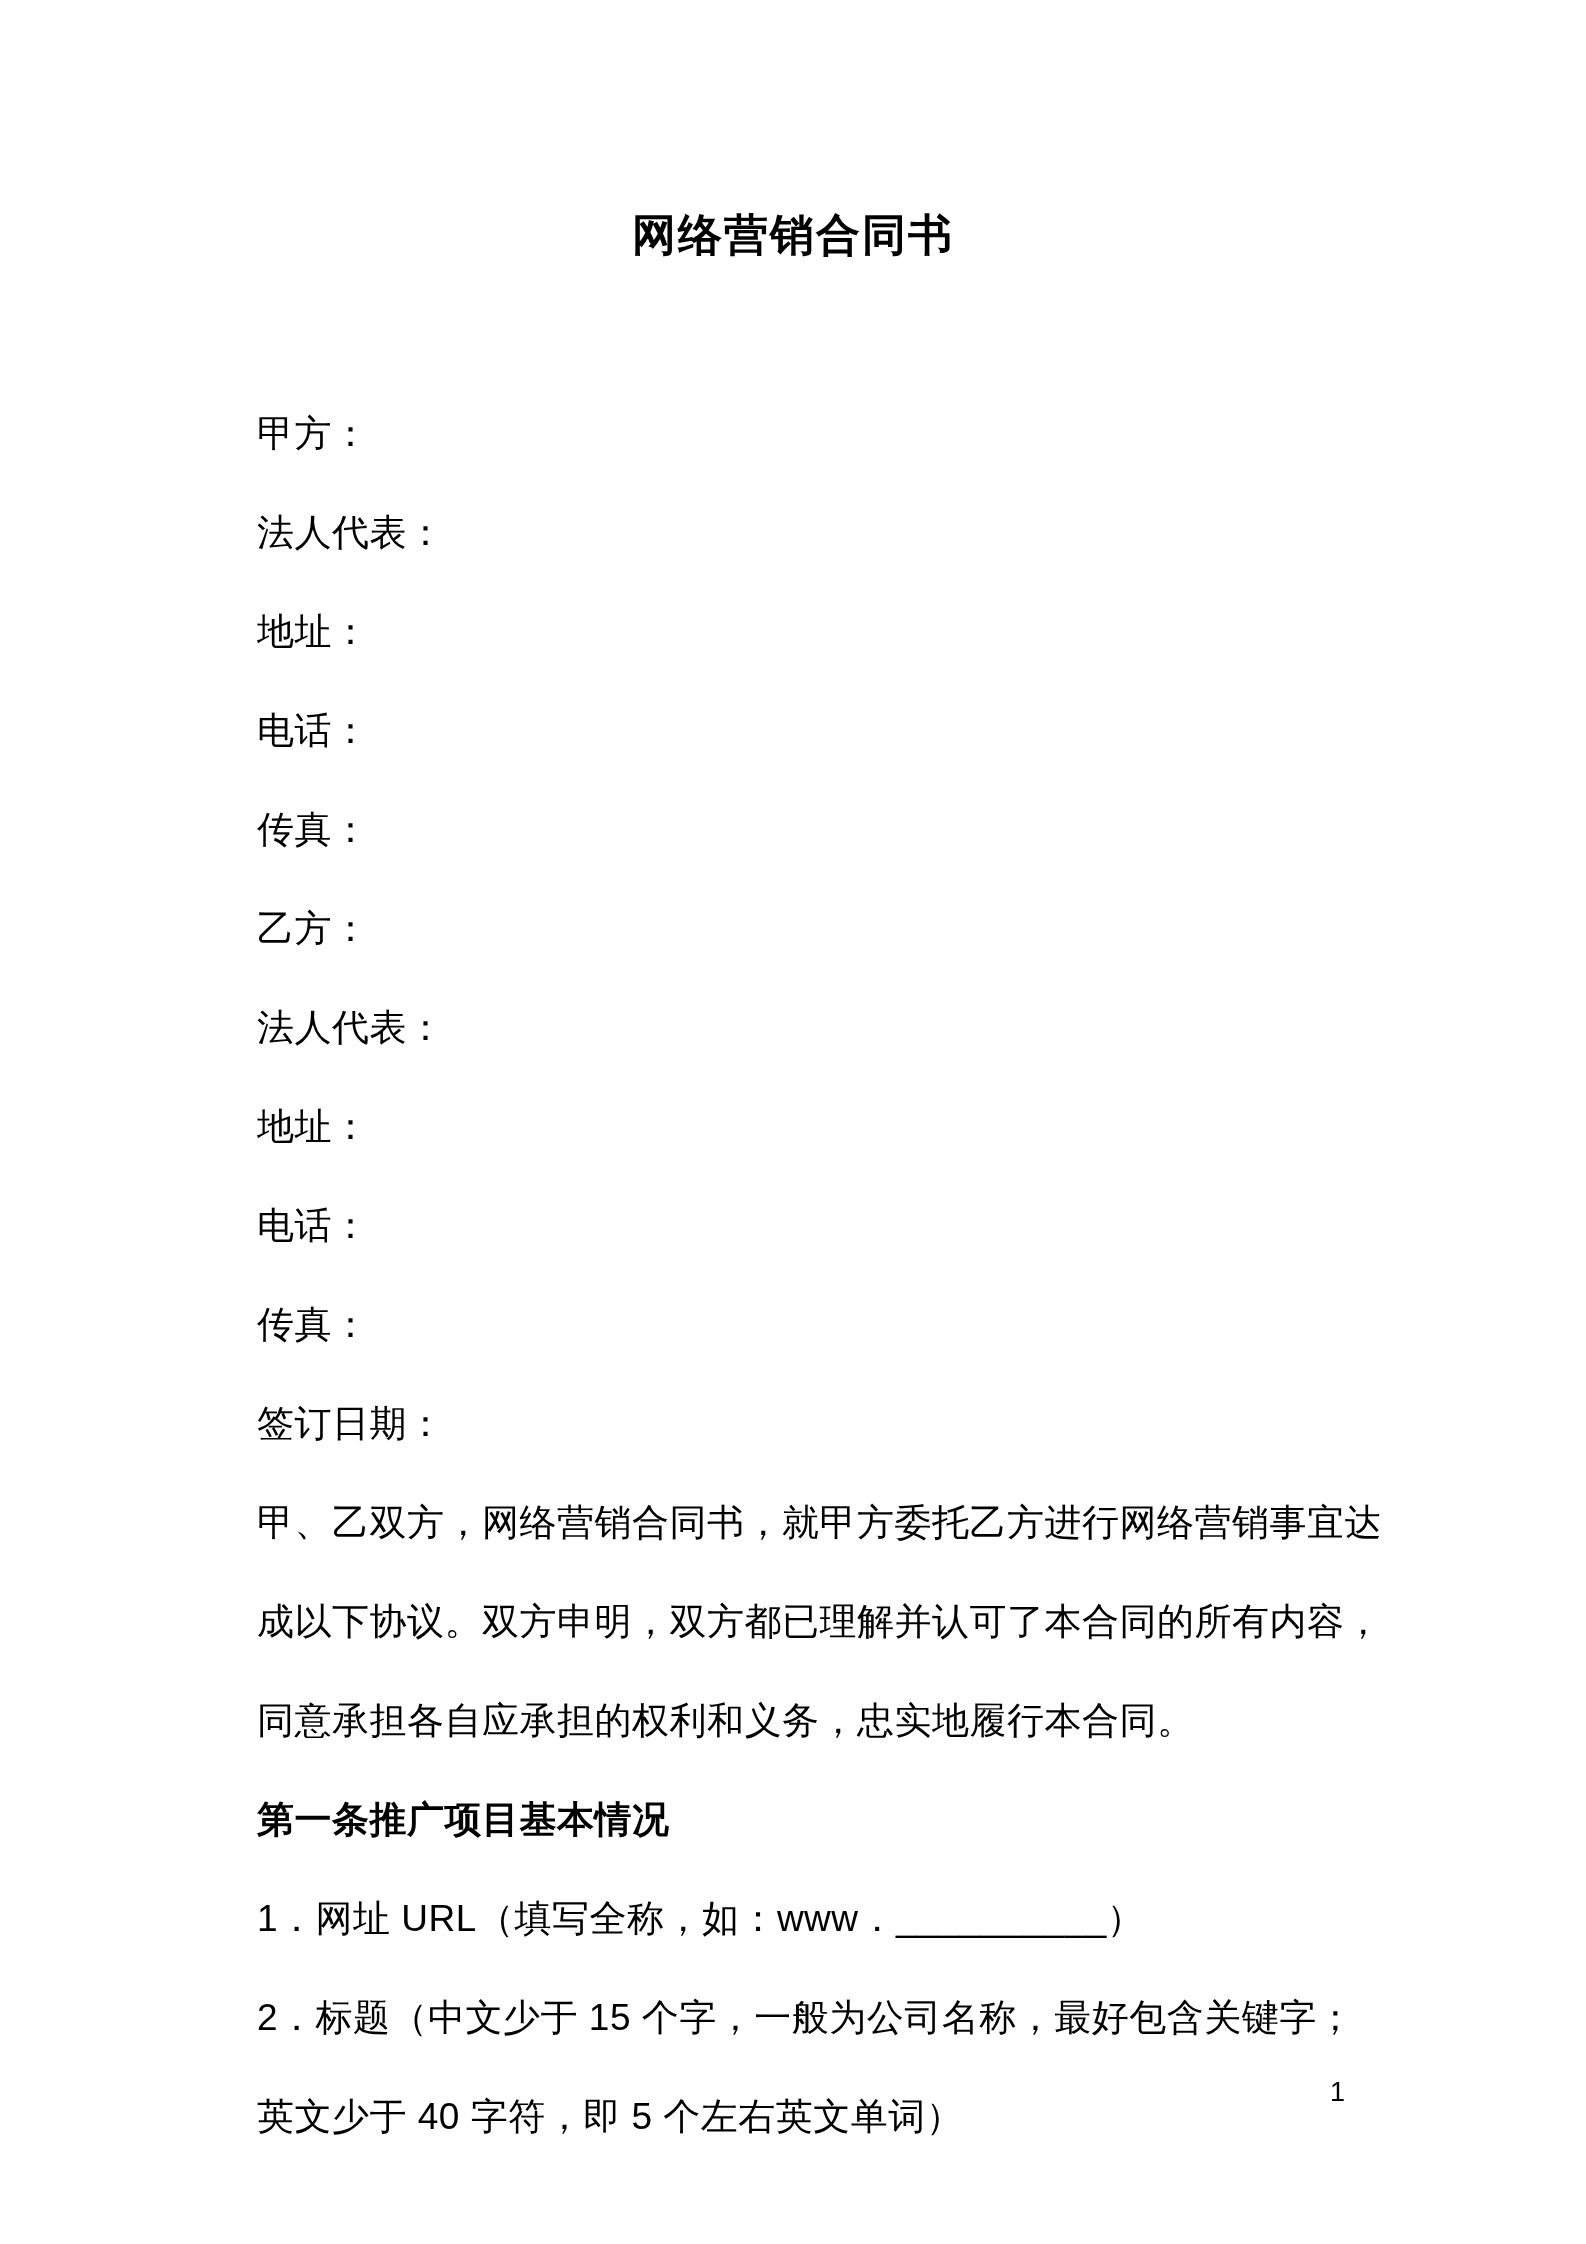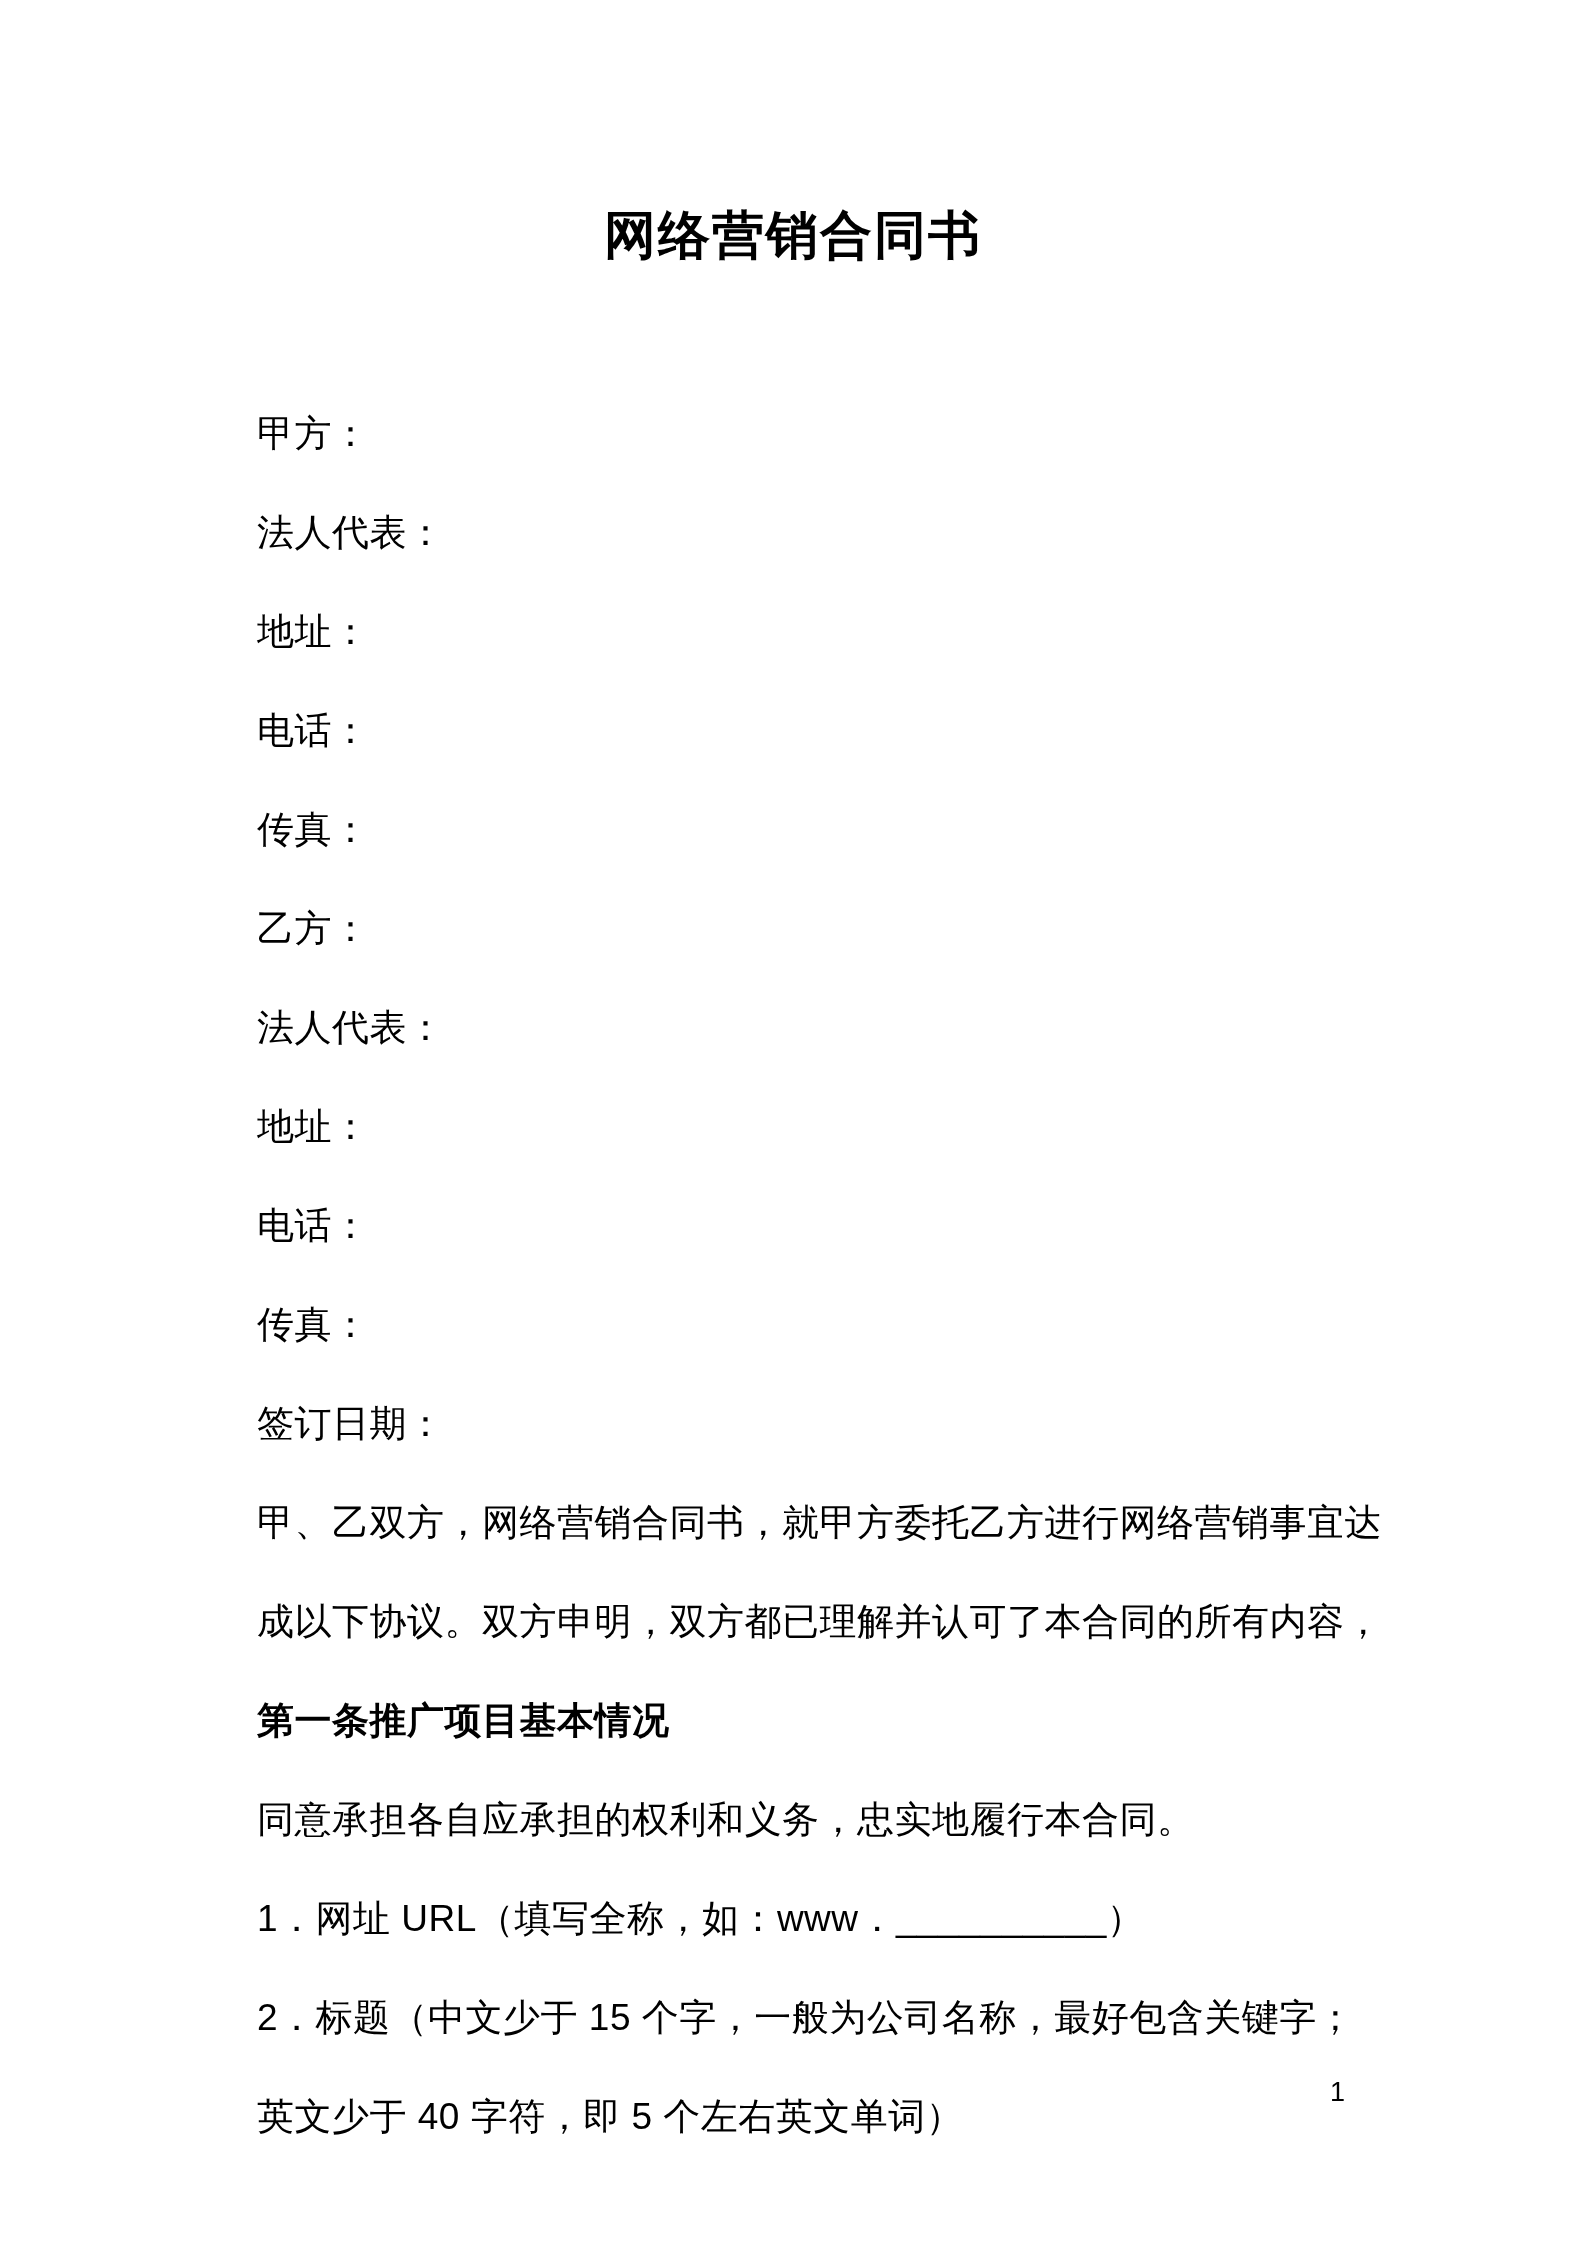--- a/index.html
+++ b/index.html
@@ -14,21 +14,21 @@
     margin: 0 auto;
     background: #ffffff;
     color: #000000;
     font-family: "Liberation Sans", "DejaVu Sans", sans-serif;
     overflow: hidden;
   }
   .doc-title {
     margin: 0;
     padding-top: 205px;
     text-align: center;
-    font-size: 52px;
+    font-size: 44px;
     line-height: 60px;
     font-weight: 700;
     letter-spacing: 2px;
   }
   .content {
     margin-top: 127px;
     padding-left: 241px;
     padding-right: 230px;
   }
   .line {
@@ -69,23 +69,23 @@
     <p class="line">乙方：</p>
     <p class="line">法人代表：</p>
     <p class="line">地址：</p>
     <p class="line">电话：</p>
     <p class="line">传真：</p>
 
     <p class="line">签订日期：</p>
 
     <p class="line">甲、乙双方，网络营销合同书，就甲方委托乙方进行网络营销事宜达</p>
     <p class="line">成以下协议。双方申明，双方都已理解并认可了本合同的所有内容，</p>
+    <p class="line">同意承担各自应承担的权利和义务，忠实地履行本合同。</p>
+
     <p class="line bold">第一条推广项目基本情况</p>
-
-    <p class="line">同意承担各自应承担的权利和义务，忠实地履行本合同。</p>
 
     <p class="line">1．网址 URL（填写全称，如：www．__________）</p>
     <p class="line">2．标题（中文少于 15 个字，一般为公司名称，最好包含关键字；</p>
     <p class="line">英文少于 40 字符，即 5 个左右英文单词）</p>
 
   </div>
 
   <div class="page-number">1</div>
 
 </div>

